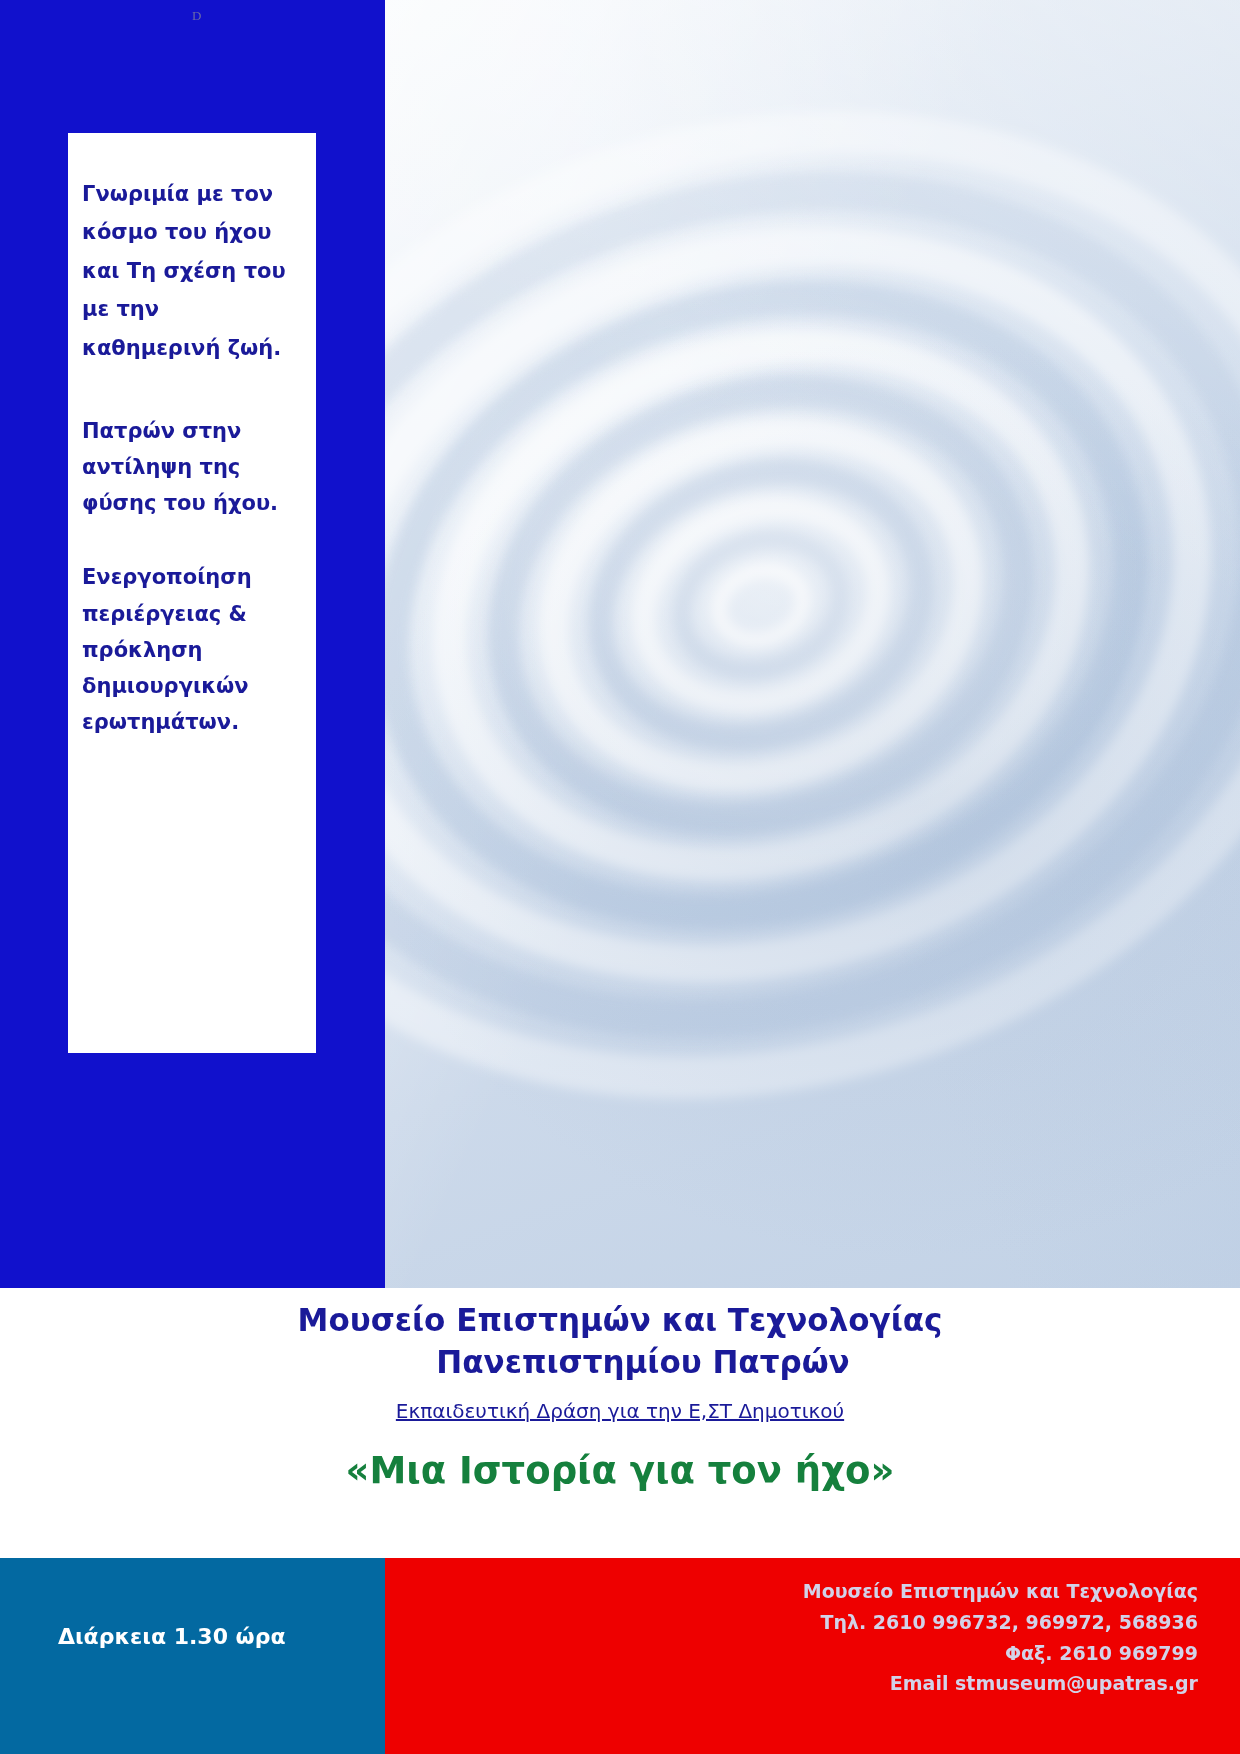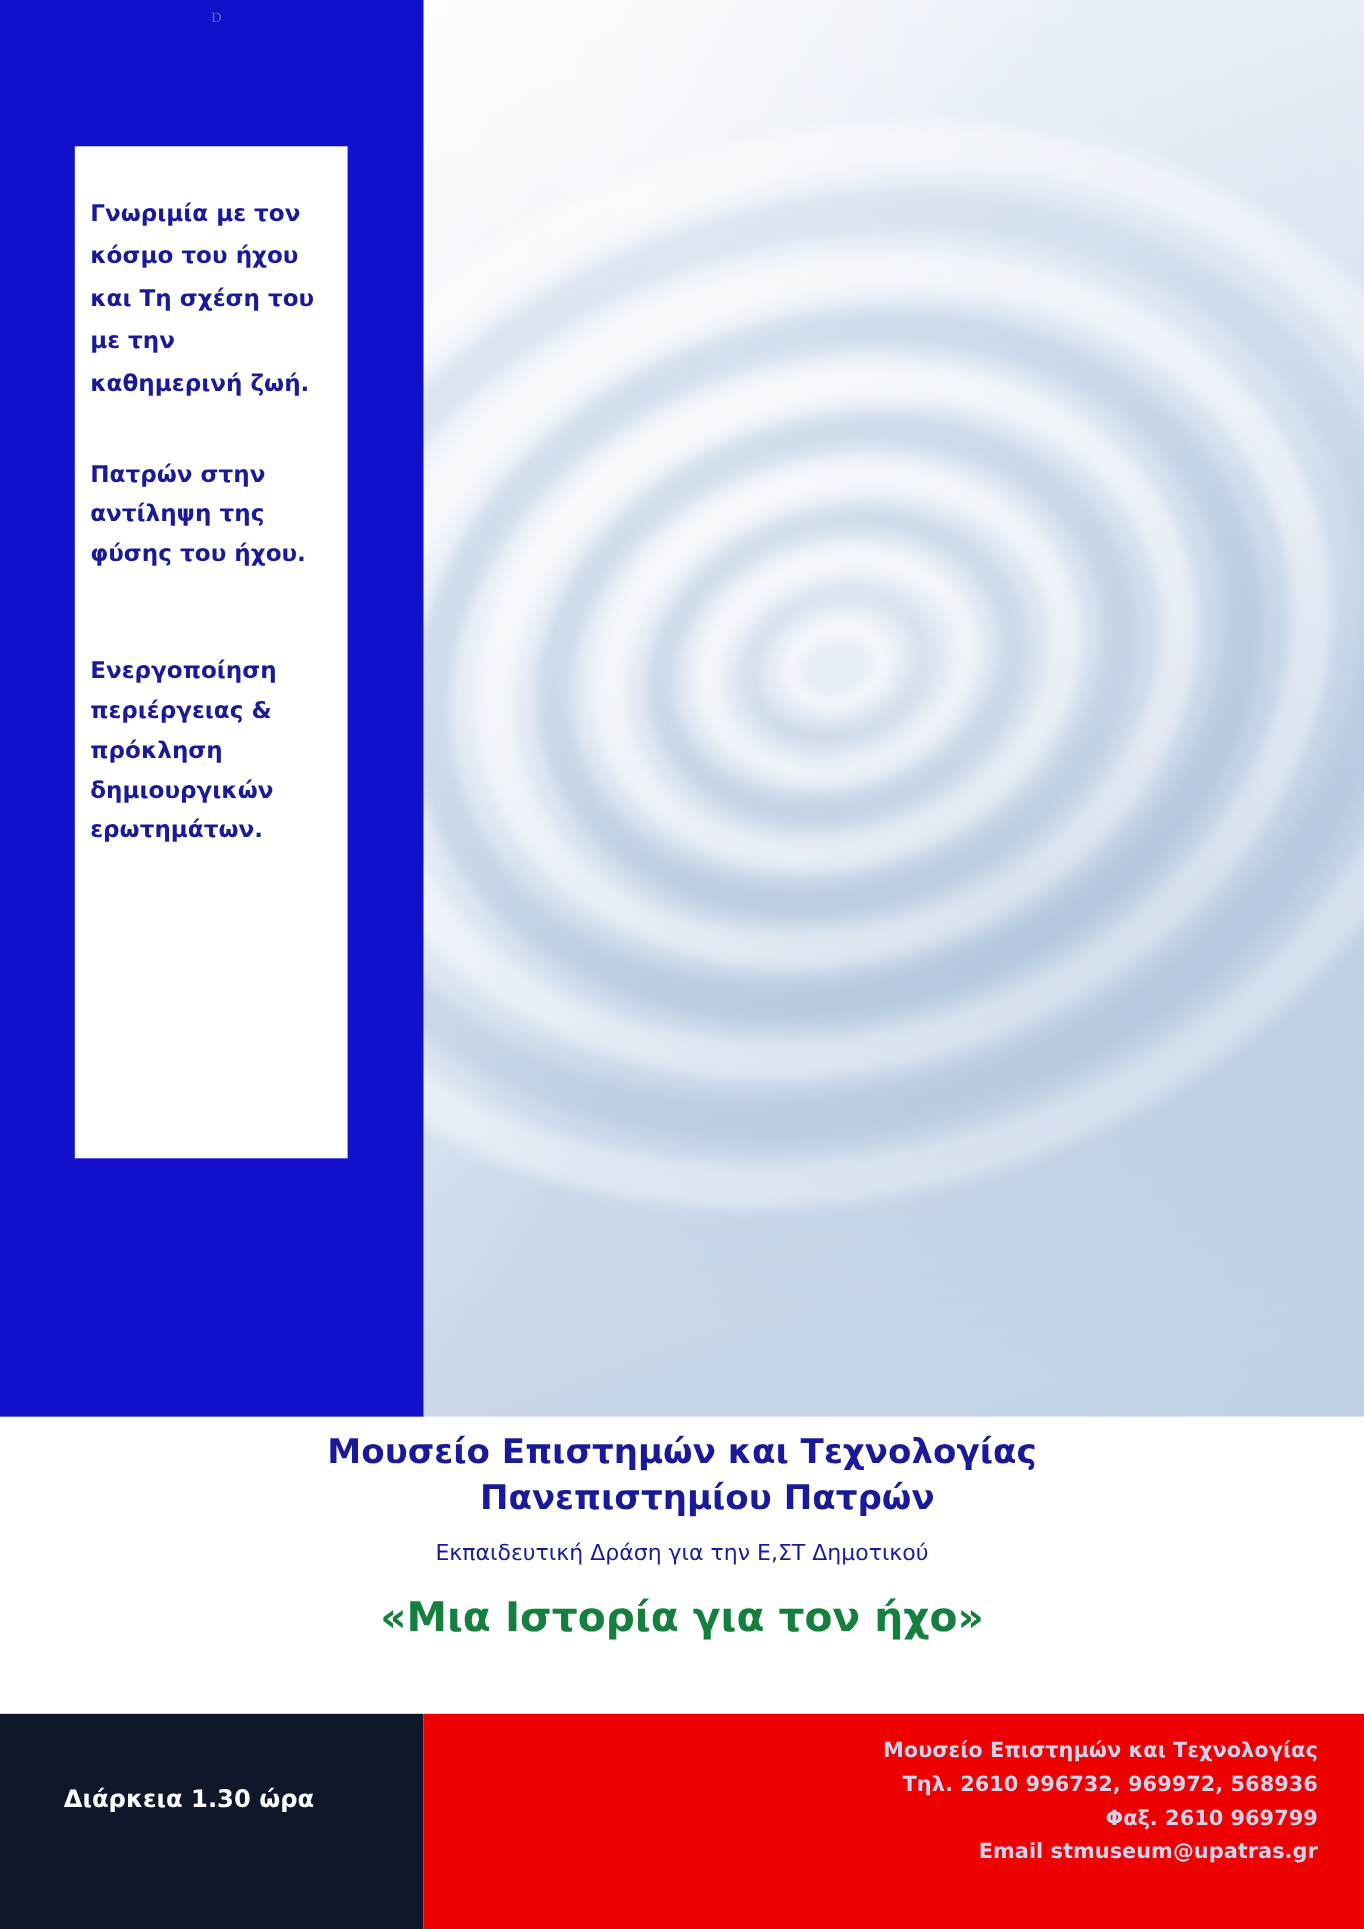--- a/index.html
+++ b/index.html
@@ -118,21 +118,21 @@
   }
   .card-para {
     color: #1a1a99;
     font-weight: bold;
     font-size: 21px;
     line-height: 1.83;
     font-family: "DejaVu Sans", sans-serif;
     margin: 0;
   }
   .card-para.p2 { margin-top: 46px; line-height: 1.72; }
-  .card-para.p3 { margin-top: 70px; line-height: 1.72; }
+  .card-para.p3 { margin-top: 38px; line-height: 1.72; }
 
   
   .mid {
     position: absolute;
     left: 0;
     top: 1288px;
     width: 1240px;
     height: 270px;
     background: #ffffff;
     text-align: center;
@@ -145,20 +145,21 @@
     line-height: 1.34;
     margin: 0;
     padding-top: 12px;
   }
   .museum-line.second { padding-top: 0; margin-left: 46px; }
   .subtitle {
     color: #1a1a99;
     font-size: 20px;
     font-family: "DejaVu Sans", sans-serif;
     margin: 16px 0 0 0;
+    text-decoration: underline;
   }
   .main-title {
     color: #15803d;
     font-weight: bold;
     font-size: 37px;
     font-family: "DejaVu Sans", sans-serif;
     margin: 26px 0 0 0;
   }
 
   
@@ -168,21 +169,21 @@
     top: 1558px;
     width: 1240px;
     height: 196px;
   }
   .bottom-left {
     position: absolute;
     left: 0;
     top: 0;
     width: 385px;
     height: 196px;
-    background: #0f172a;
+    background: #0369a1;
   }
   .duration {
     position: absolute;
     left: 58px;
     top: 66px;
     color: #ffffff;
     font-weight: bold;
     font-size: 22px;
     font-family: "DejaVu Sans", sans-serif;
     white-space: nowrap;

